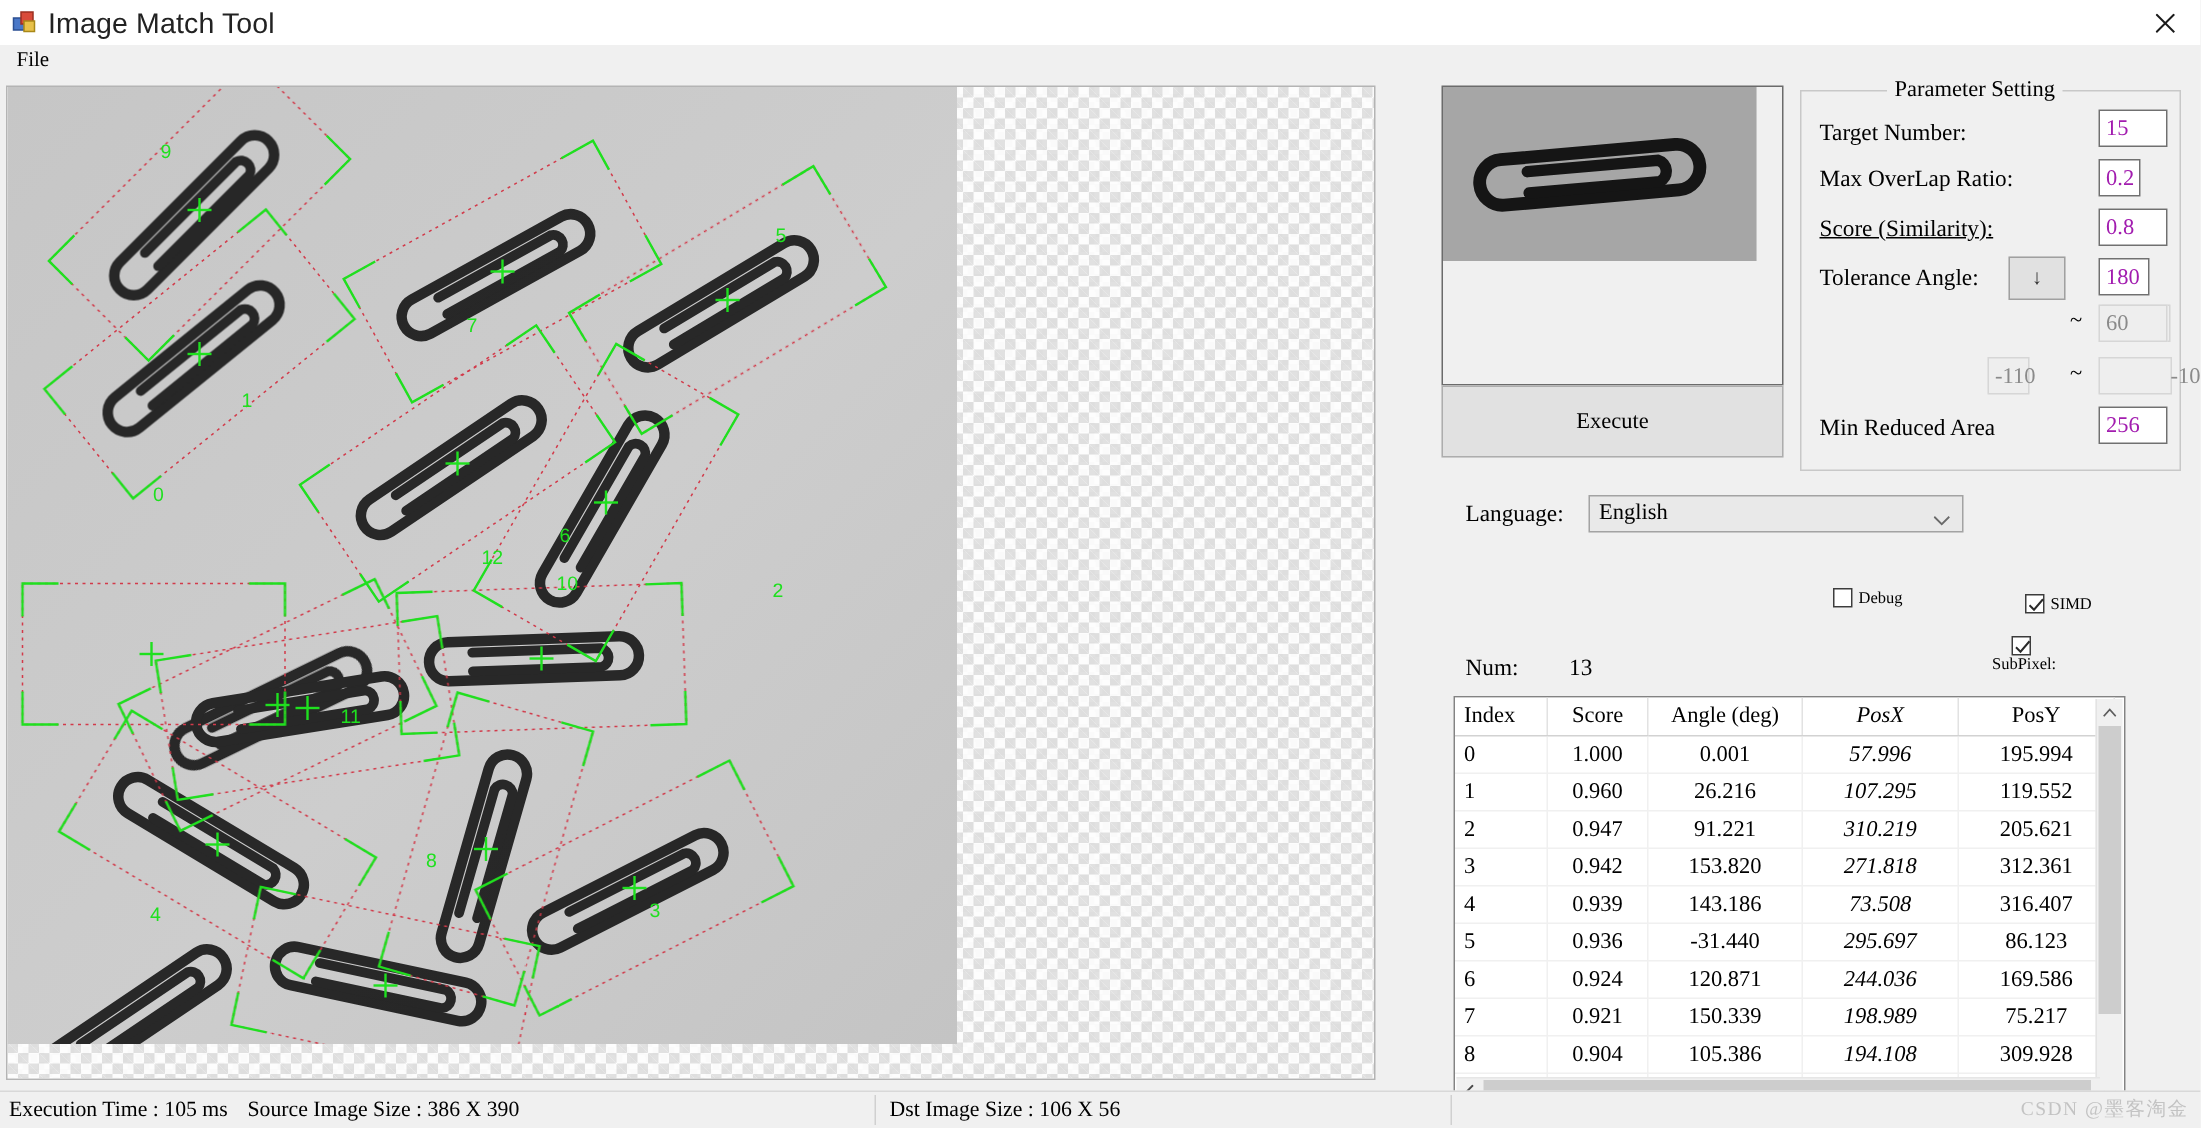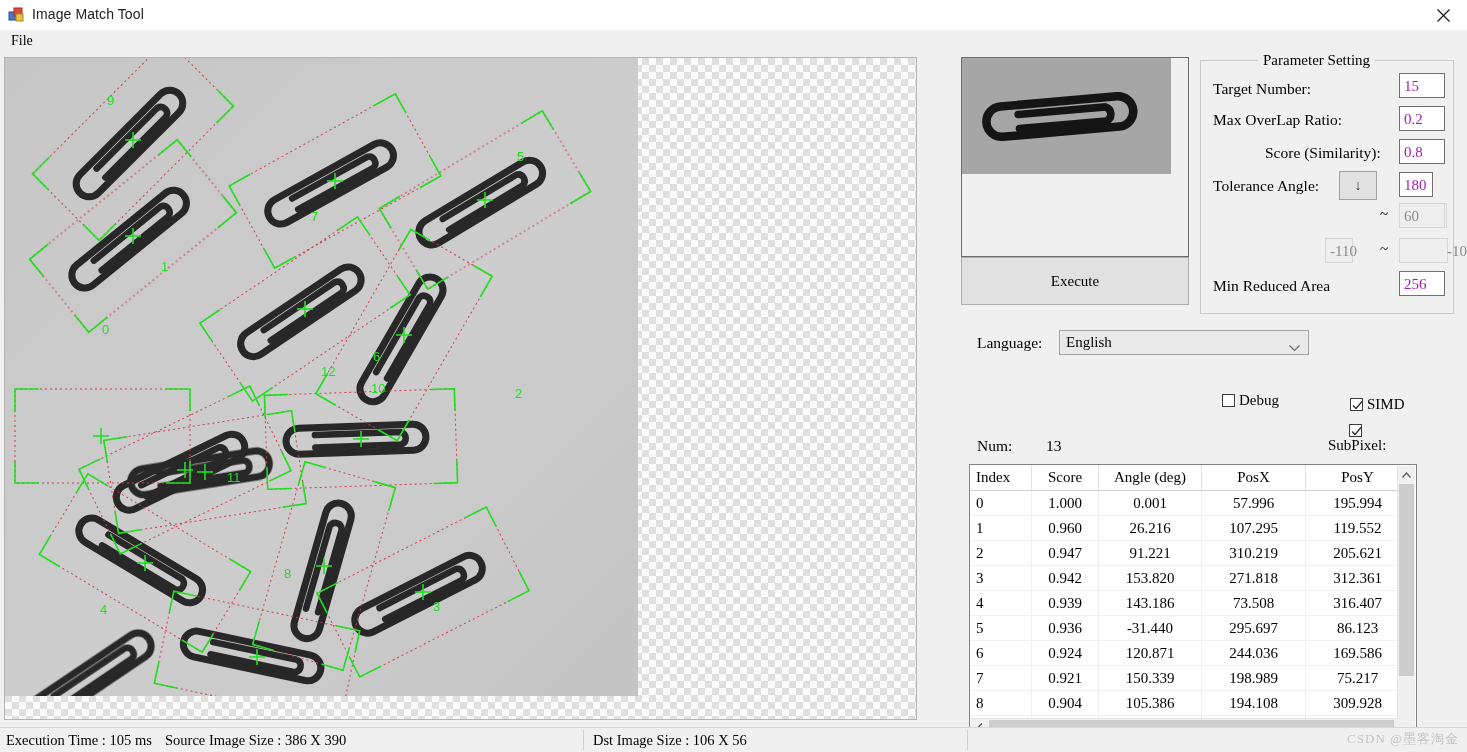--- a/index.html
+++ b/index.html
@@ -10,21 +10,21 @@
     font-size:14.5px;color:#000;
     -webkit-font-smoothing:antialiased;
   }
   .app{position:relative;width:1467px;height:752px;background:#f0f0f0;}
 
   
   .titlebar{position:absolute;left:0;top:0;width:1467px;height:30px;background:#ffffff;
             border-bottom:1px solid #e7e7e7;}
   .titlebar .tb-icon{position:absolute;left:8px;top:6px;width:18px;height:18px;}
   .titlebar .tb-title{position:absolute;left:32px;top:6px;font-family:"Liberation Sans",sans-serif;
-            font-size:14px;color:#222;letter-spacing:.1px;text-align:right;}
+            font-size:19px;color:#222;letter-spacing:.1px;text-align:right;}
   .titlebar .tb-close{position:absolute;right:0;top:0;width:46px;height:30px;cursor:default;}
   .titlebar .tb-close svg{position:absolute;left:16px;top:9px;}
 
   
   .menubar{position:absolute;left:0;top:30px;width:1467px;height:22px;background:#f0f0f0;}
   .menubar .mi{position:absolute;left:7px;top:2px;font-family:"Liberation Serif",serif;font-size:14px;color:#000;padding:1px 4px;}
 
   
   .imgpanel{position:absolute;left:4px;top:57px;width:911px;height:661px;
             border:1px solid #b4b4b4;background:
@@ -64,36 +64,36 @@
   .langlbl{position:absolute;left:977px;top:334px;font-size:15.5px;}
   .langsel{position:absolute;left:1059px;top:330px;width:250px;height:25px;background:#e9e9e9;
            border:1px solid #a3a3a3;box-sizing:border-box;}
   .langsel .lv{position:absolute;left:6px;top:3px;font-size:15px;}
   .langsel .cv{position:absolute;right:8px;top:8px;}
 
   
   .cbx{position:absolute;display:flex;align-items:center;cursor:default;}
   .cbx .box{width:13px;height:13px;border:1px solid #3c3c3c;background:#fff;position:relative;box-sizing:border-box;}
   .cbx .box svg{position:absolute;left:1px;top:1px;}
-  .cbx .lbl{margin-left:4px;font-size:15px;white-space:nowrap;}
+  .cbx .lbl{margin-left:4px;font-size:11px;white-space:nowrap;}
 
   .numlbl{position:absolute;left:977px;top:437px;font-size:15.5px;}
   .numval{position:absolute;left:1046px;top:437px;font-size:15.5px;}
 
   
   .tblwrap{position:absolute;left:969px;top:464px;width:448px;height:274px;
            border:1px solid #838383;background:#fff;overflow:hidden;box-sizing:border-box;}
   table.res{border-collapse:collapse;width:429px;table-layout:fixed;font-family:"Liberation Serif",serif;font-size:15px;}
   table.res th{height:25px;font-weight:normal;border-right:1px solid #e2e2e2;border-bottom:1px solid #d2d2d2;
                background:#fff;padding:0;}
   table.res td{height:24px;border-right:1px solid #f0f0f0;border-bottom:1px solid #f0f0f0;padding:0;background:#fff;}
   .c0{width:55px;text-align:left;padding-left:6px !important;}
   .c1{width:66px;text-align:center;}
   .c2{width:102px;text-align:center;}
-  .c3{width:103px;text-align:center;}
+  .c3{width:103px;text-align:center;font-style:italic;}
   .c4{width:103px;text-align:center;}
   th.c0{text-align:left;padding-left:6px !important;margin-top:36px;}
 
   .vscroll{position:absolute;right:1px;top:1px;width:17px;height:272px;background:#f0f0f0;border-left:1px solid #e3e3e3;}
   .vscroll .vup,.vscroll .vdn{position:absolute;left:0;width:17px;height:17px;display:flex;align-items:center;justify-content:center;}
   .vscroll .vup{top:0;} .vscroll .vdn{bottom:0;}
   .vscroll .vthumb{position:absolute;left:1px;top:18px;width:15px;height:192px;background:#cdcdcd;}
   .hscroll{position:absolute;left:1px;bottom:1px;width:429px;height:17px;background:#f0f0f0;border-top:1px solid #e6e6e6;}
   .hscroll .hlt{position:absolute;left:0;top:0;width:17px;height:17px;display:flex;align-items:center;justify-content:center;}
   .hscroll .hthumb{position:absolute;left:18px;top:1px;width:405px;height:15px;background:#cdcdcd;}
@@ -399,23 +399,23 @@
     <span>Execute</span>
   </div>
 
   <div class="paramgrp"></div>
   <div class="grptitle">Parameter Setting</div>
 
   <div class="plabel" style="left:1213px;top:80px;">Target Number:</div>
   <div class="pin" style="left:1399px;top:73px;width:46px;">15</div>
 
   <div class="plabel" style="left:1213px;top:111px;">Max OverLap Ratio:</div>
-  <div class="pin" style="left:1399px;top:106px;width:46px;">0.2</div>
-
-  <div class="plabel" style="left:1265px;top:144px;">Score (Similarity):</div>
+  <div class="pin" style="left:1399px;top:106px;width:28px;">0.2</div>
+
+  <div class="plabel" style="left:1213px;top:144px;text-decoration:underline;">Score (Similarity):</div>
   <div class="pin" style="left:1399px;top:139px;width:46px;">0.8</div>
 
   <div class="plabel" style="left:1213px;top:177px;">Tolerance Angle:</div>
   <div class="arrowbtn" style="left:1339px;top:171px;">
     <span>↓</span>
   </div>
   <div class="pin" style="left:1399px;top:172px;width:34px;">180</div>
 
   <div class="pin dis" style="left:1401px;top:203px;width:46px;">40</div>
   <div class="tilde" style="left:1380px;top:206px;">~</div>

